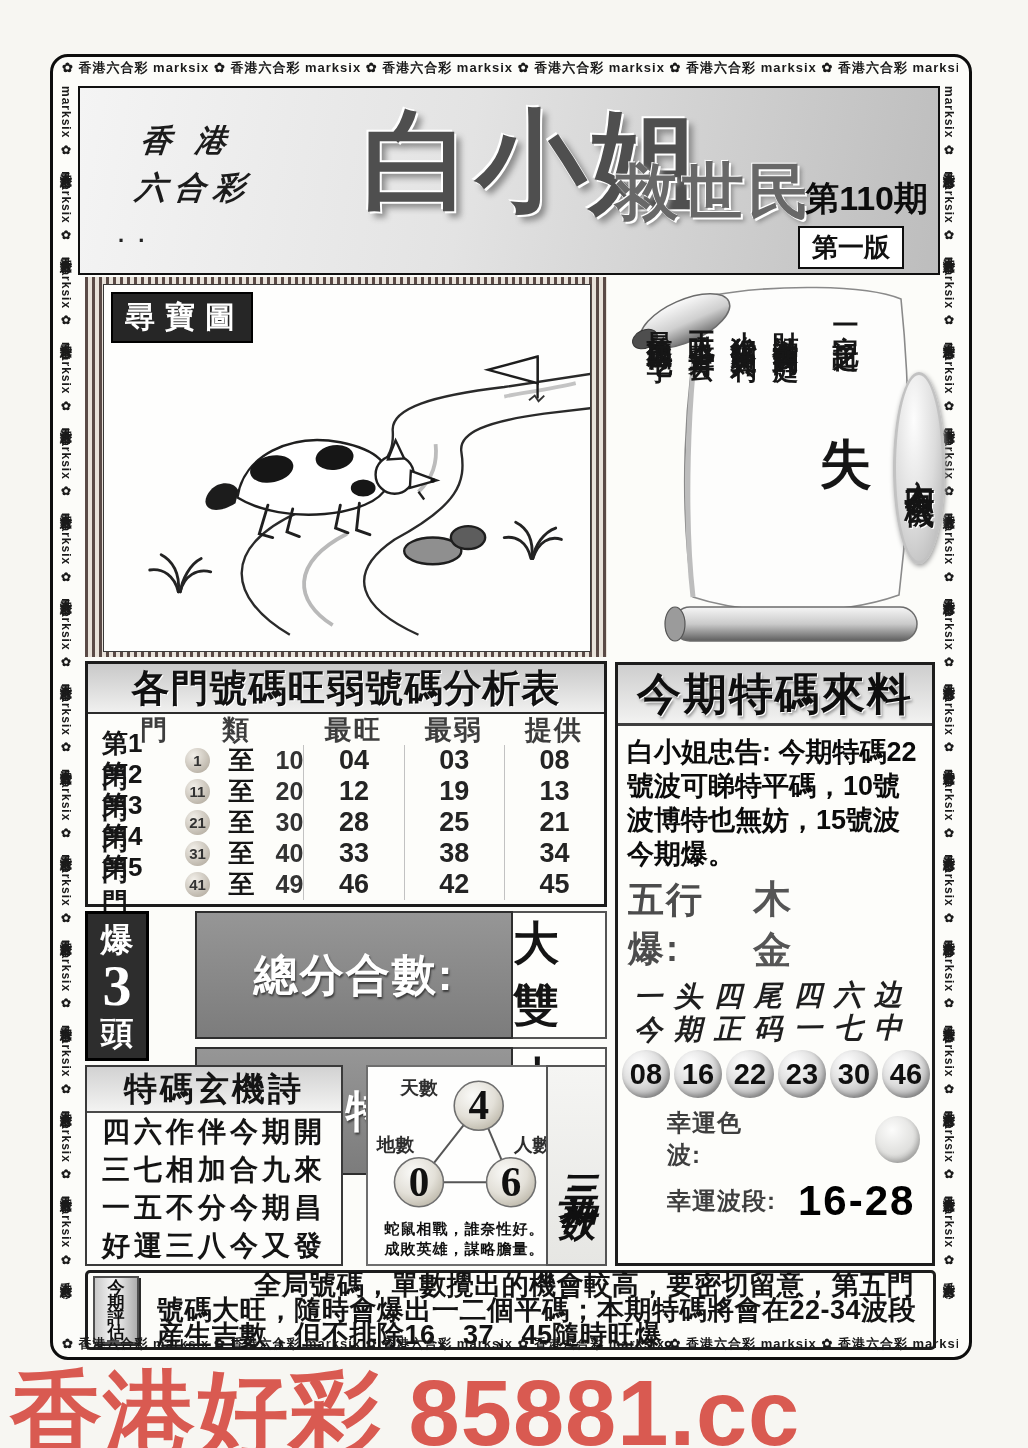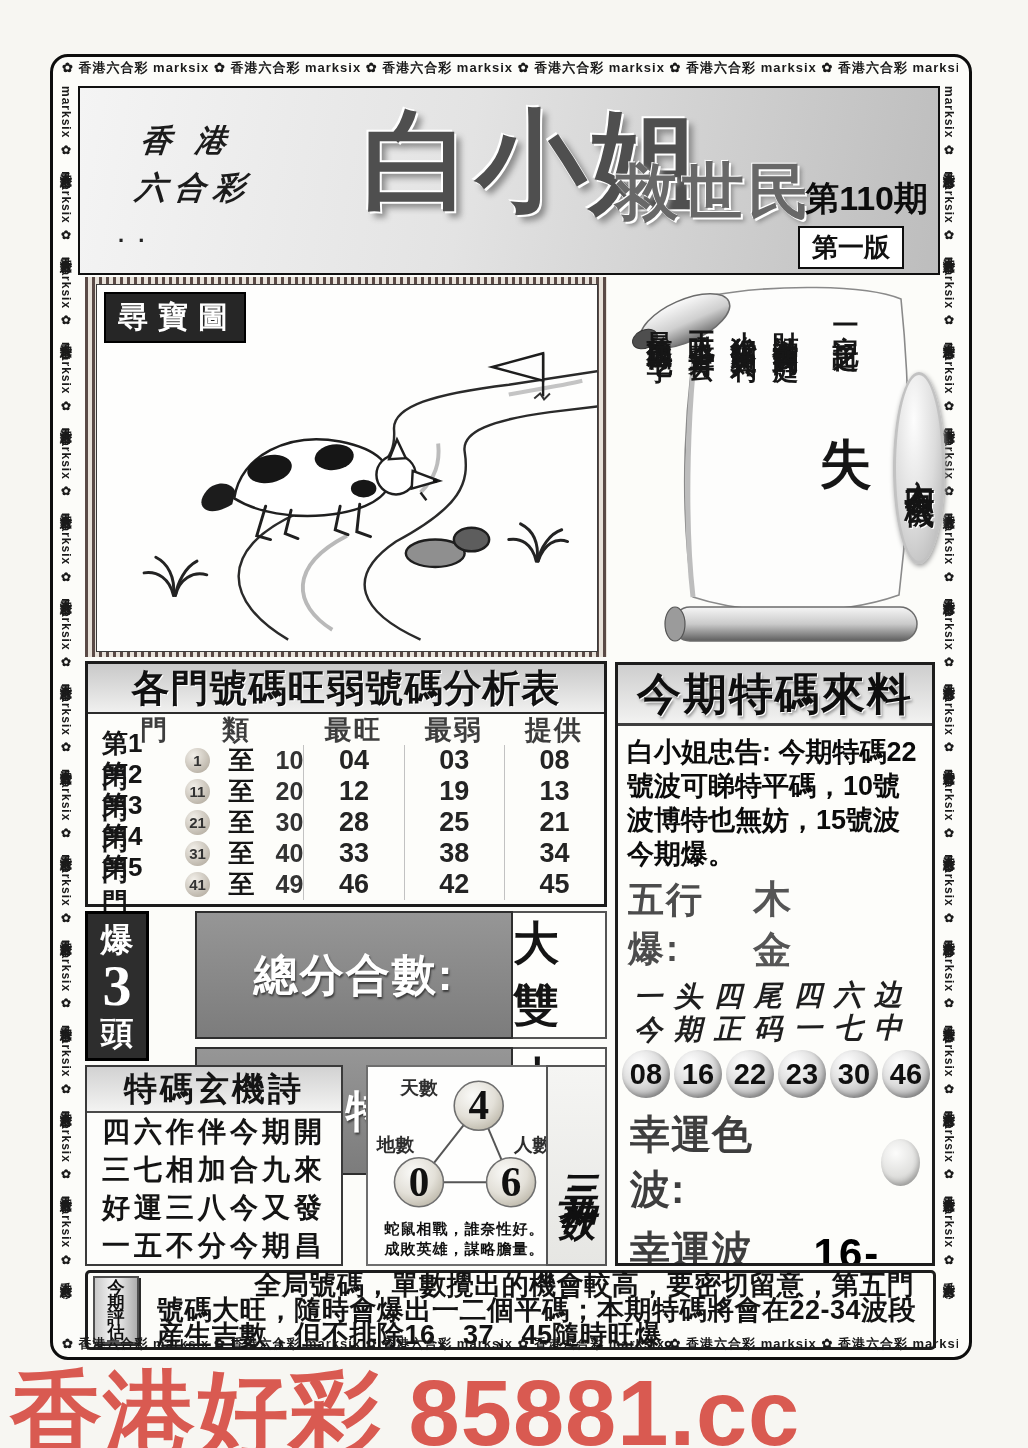--- a/index.html
+++ b/index.html
@@ -30,21 +30,21 @@
   .sub-title{position:absolute;left:536px;top:62px;font-size:62px;font-weight:800;color:#686868;
          letter-spacing:4px;text-shadow:-1px -1px 0 #fff,2px 2px 0 #fff,4px 4px 4px #909090;}
   .issue{position:absolute;right:10px;top:88px;font-size:34px;font-weight:800;color:#0c0c0c;}
   .edition{position:absolute;right:34px;top:138px;border:2px solid #0d0d0d;background:#fff;
          padding:2px 12px;font-size:26px;font-weight:800;color:#111;}
   .hdots{position:absolute;left:38px;top:134px;font-size:22px;font-weight:bold;color:#222;letter-spacing:4px;}
 
   
   .treasure{position:absolute;left:85px;top:277px;width:522px;height:380px;
             background:repeating-linear-gradient(90deg,#5a4a46 0 3px,#e8e2da 3px 7px);
-            padding:7px 11px;box-sizing:border-box;z-index:2;}
+            padding:7px 18px;box-sizing:border-box;z-index:2;}
   .treasure-inner{position:relative;width:100%;height:100%;background:#fefefd;border:1px solid #3a3a3a;overflow:hidden;}
   .treasure-label{position:absolute;left:7px;top:7px;background:#262626;border:2px solid #000;
             color:#fff;font-size:30px;font-weight:800;letter-spacing:10px;padding:3px 6px 3px 12px;z-index:5;}
   .treasure svg{display:block;width:100%;height:100%;}
 
   
   .atable{position:absolute;left:85px;top:661px;width:522px;height:246px;border:3px solid #1c1c1c;
           background:#fdfdfa;box-sizing:border-box;z-index:2;}
   .atable-title{height:48px;line-height:48px;text-align:center;font-size:38px;font-weight:800;color:#111;
           letter-spacing:1px;background:linear-gradient(180deg,#c9c9c9,#f0f0ef);border-bottom:2px solid #2c2c2c;
@@ -119,21 +119,21 @@
   .wuxing-value{font-size:38px;font-weight:800;color:#555;letter-spacing:44px;margin-left:26px;
         font-family:"Liberation Serif",serif;}
   .handwrite{padding:4px 0 0 16px;font-family:"Liberation Serif","DejaVu Serif",serif;font-style:italic;
         font-size:28px;font-weight:600;color:#1f1f1f;letter-spacing:12px;line-height:29px;
         transform:rotate(-0.5deg);flex:none;white-space:nowrap;}
   .balls{display:flex;gap:4px;padding:7px 4px 3px;flex:none;}
   .ball{width:48px;height:48px;border-radius:50%;flex:none;display:flex;align-items:center;justify-content:center;
         background:radial-gradient(circle at 35% 28%,#ffffff 0%,#dedede 45%,#a3a3a3 90%);
         box-shadow:inset -2px -3px 5px rgba(0,0,0,.28);font-size:29px;font-weight:800;color:#101010;}
   .lucky-row{display:flex;align-items:center;padding:6px 12px 0;flex:none;}
-  .lucky-label{font-size:40px;font-weight:800;color:#3e3e3e;letter-spacing:1px;}
+  .lucky-label{font-size:24px;font-weight:800;color:#3e3e3e;letter-spacing:1px;margin-left:37px;}
   .color-ball{width:47px;height:47px;border-radius:50%;margin-left:104px;
         background:radial-gradient(circle at 38% 30%,#fcfcfb 0%,#e0e0de 55%,#b4b4b2 95%);
         box-shadow:inset -2px -3px 5px rgba(0,0,0,.2);}
   .range-value{font-size:42px;font-weight:800;color:#000;letter-spacing:2px;margin-left:22px;}
 
   
   .review{position:absolute;left:85px;top:1270px;width:851px;height:80px;border:3px solid #1d1d1d;
         border-radius:5px;background:#fcfcf9;box-sizing:border-box;display:flex;align-items:center;
         padding:3px 12px 3px 5px;z-index:2;}
   .review-label{width:42px;height:64px;background:linear-gradient(90deg,#c9c9c9,#f6f6f6 45%,#adadad);
@@ -331,22 +331,22 @@
         <div class="burst-label">今期特碼:</div>
         <div class="burst-value">小 雙</div>
       </div>
     </div>
   </div>
 
   <div class="poem">
     <div class="poem-title">特碼玄機詩</div>
     <div class="poem-line">四六作伴今期開</div>
     <div class="poem-line">三七相加合九來</div>
+    <div class="poem-line">一五不分今期昌</div>
     <div class="poem-line">好運三八今又發</div>
-    <div class="poem-line">一五不分今期昌</div>
   </div>
 
   <div class="triangle">
     <svg viewBox="0 0 197 152">
       <defs>
         <radialGradient id="nodeg" cx="38%" cy="30%" r="75%">
           <stop offset="0" stop-color="#fafaf8"></stop>
             <stop offset=".6" stop-color="#e3e0d8"></stop>
             <stop offset="1" stop-color="#bdb8aa"></stop>
         </radialGradient>

